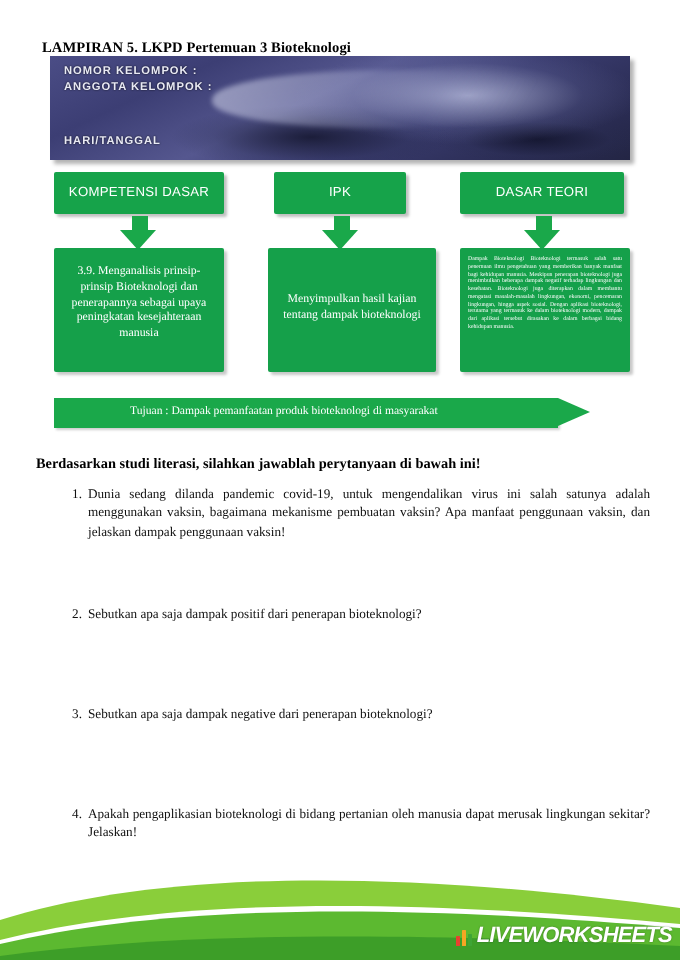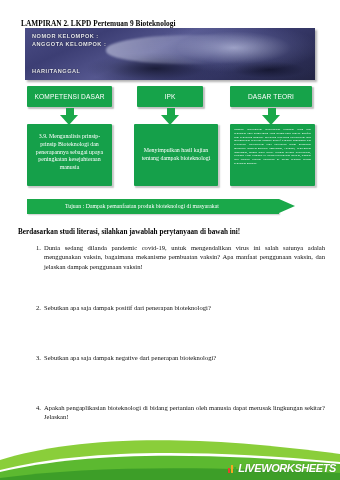--- a/index.html
+++ b/index.html
@@ -256,21 +256,21 @@
     font-size: 11px;
     letter-spacing: -0.4px;
     color: #ffffff;
     text-shadow: 0 0 1px rgba(0,0,0,0.35);
     line-height: 1;
   }
 </style>
 </head>
 <body>
 
-<div class="doc-title">LAMPIRAN 2. LKPD Pertemuan 9 Bioteknologi</div>
+<div class="doc-title">LAMPIRAN 5. LKPD Pertemuan 3 Bioteknologi</div>
 
 <div class="banner">
   <div class="banner-label lbl-nomor">NOMOR  KELOMPOK        :</div>
   <div class="banner-label lbl-anggota">ANGGOTA KELOMPOK  :</div>
   <div class="banner-label lbl-hari">HARI/TANGGAL</div>
 </div>
 
 <div class="topbox topbox-1" style="background: rgb(22, 163, 74);">KOMPETENSI DASAR</div>
 <div class="topbox topbox-2" style="background: rgb(22, 163, 74);">IPK</div>
 <div class="topbox topbox-3" style="background: rgb(22, 163, 74);">DASAR TEORI</div>

